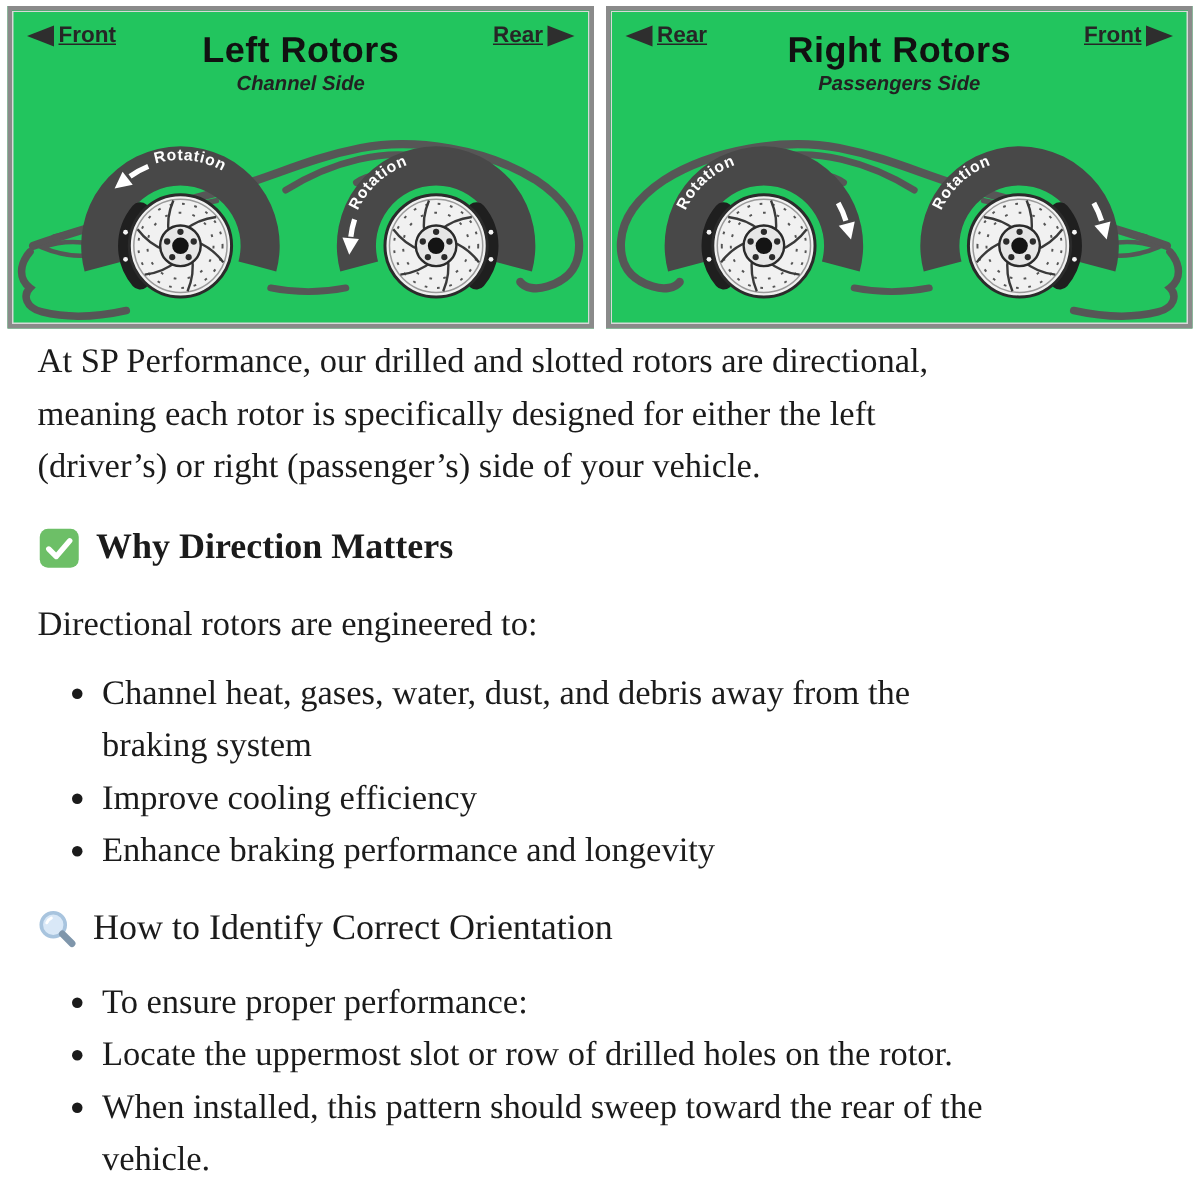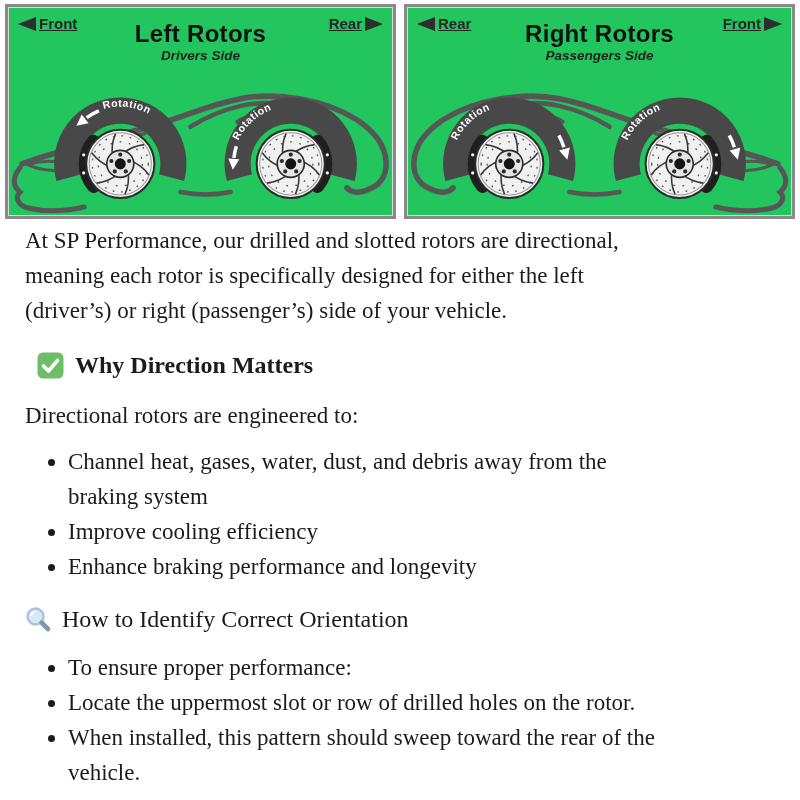--- a/index.html
+++ b/index.html
@@ -17,41 +17,41 @@
   .tri.w{border-right:18px solid #2e2e2e;}
   .tri.e{border-left:18px solid #2e2e2e;}
   .titles{text-align:center;padding-top:13px;font-family:"Liberation Sans",sans-serif;}
   .p-title{font-size:24px;font-weight:800;letter-spacing:.3px;color:#111;}
   .p-sub{font-size:13.5px;font-weight:bold;font-style:italic;color:#222;margin-top:0px;}
   svg.car{position:absolute;bottom:2px;left:0;width:100%;height:152px;display:block;}
 
   
   .article{padding:0 28px 26px 25px;font-size:23px;line-height:35px;}
   .intro{white-space:pre-line;margin:4px 0 0 0;}
-  .h1row{margin:22px 0 0 12px;display:flex;align-items:center;gap:11px;font-size:24px;font-weight:bold;line-height:30px;}
+  .h1row{margin:22px 0 0 1px;display:flex;align-items:center;gap:11px;font-size:24px;font-weight:bold;line-height:30px;}
   .h2row{margin:20px 0 0 0;display:flex;align-items:center;gap:10px;font-size:24px;font-weight:normal;line-height:30px;}
   .lead{margin:18px 0 0 0;}
   ul.blist{margin:11px 0 0 0;padding-left:43px;}
   ul.blist li{white-space:pre-line;}
   .icon-box{flex:0 0 auto;display:inline-flex;}
 </style>
 </head>
 <body>
 
 <div class="panels">
 
   <div class="panel">
     <div class="panel-hd">
       <div class="dir left">
         <span class="tri w"></span>
         <span class="lbl">Front</span>
       </div>
       <div class="titles">
         <div class="p-title">Left Rotors</div>
-        <div class="p-sub">Drivers Side</div>
+        <div class="p-sub">Channel Side</div>
       </div>
       <div class="dir right">
         <span class="lbl">Rear</span>
         <span class="tri e"></span>
       </div>
     </div>
 
     <svg class="car" viewBox="0 0 384 150" preserveAspectRatio="xMidYMax meet">
       <defs>
 

